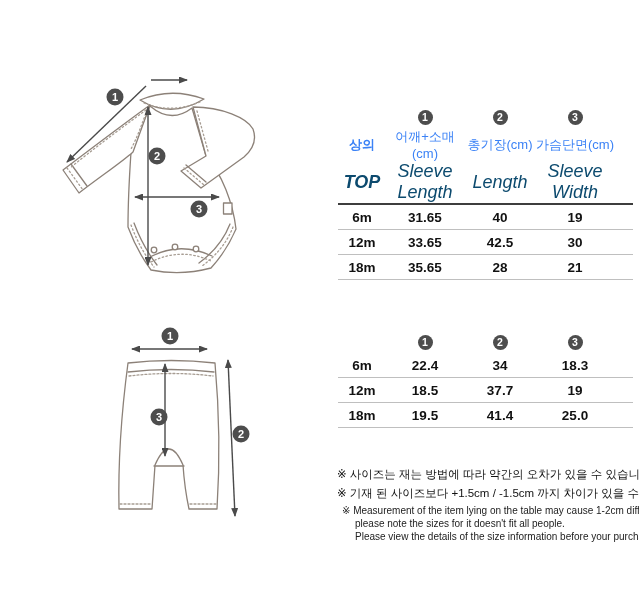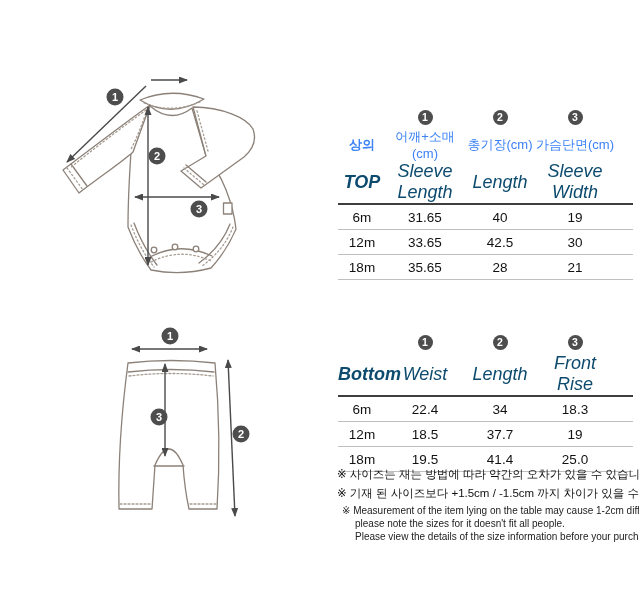--- a/index.html
+++ b/index.html
@@ -15,21 +15,21 @@
   .size-table.top{top:104px;}
   .size-table.bottom{top:329px;}
   table{border-collapse:collapse;table-layout:fixed;width:295px;}
   col.c0{width:48px;} col.c1{width:78px;} col.c2{width:72px;} col.c3{width:78px;} col.c4{width:19px;}
   th,td{padding:0;text-align:center;vertical-align:middle;font-weight:normal;}
   tr.badge-row th{height:24px;}
   tr.ko-row th{height:16px;font-size:13px;color:#3b82f6;}
   tr.en-row th{height:17px;font-size:18px;color:#0c4a6e;font-style:italic;}
   tr.en-row th, tr.en-row td{border-bottom:2px solid #3d3d3d;}
   .rowhead{font-weight:bold;color:#111;font-size:13px;}
-  tbody td{height:24px;border-bottom:1px solid #bfbfbf;font-size:13.5px;font-weight:normal;color:#111;}
+  tbody td{height:24px;border-bottom:1px solid #bfbfbf;font-size:13.5px;font-weight:bold;color:#111;}
   .badge{
     display:inline-block;width:15px;height:15px;border-radius:50%;
     background:#4d4d4d;color:#fff;font-size:10.5px;line-height:15px;
     font-weight:bold;text-align:center;
   }
   .notes-ko{
     position:absolute;left:337px;top:465px;
     font-size:11.5px;line-height:19px;color:#111;font-weight:500;white-space:nowrap;
   }
   .notes-en{
@@ -201,27 +201,20 @@
           <col class="c4">
         </colgroup>
       <thead>
         <tr class="badge-row">
           <th></th>
           <th><span class="badge">1</span></th>
           <th><span class="badge">2</span></th>
           <th><span class="badge">3</span></th>
           <th></th>
         </tr>
-        <tr class="en-row">
-          <th class="rowhead">Bottom</th>
-          <th>Weist</th>
-          <th>Length</th>
-          <th>Front Rise</th>
-          <th></th>
-        </tr>
       </thead>
       <tbody>
         <tr>
           <td>6m</td>
           <td>22.4</td>
           <td>34</td>
           <td>18.3</td>
           <td></td>
         </tr>
         <tr>

